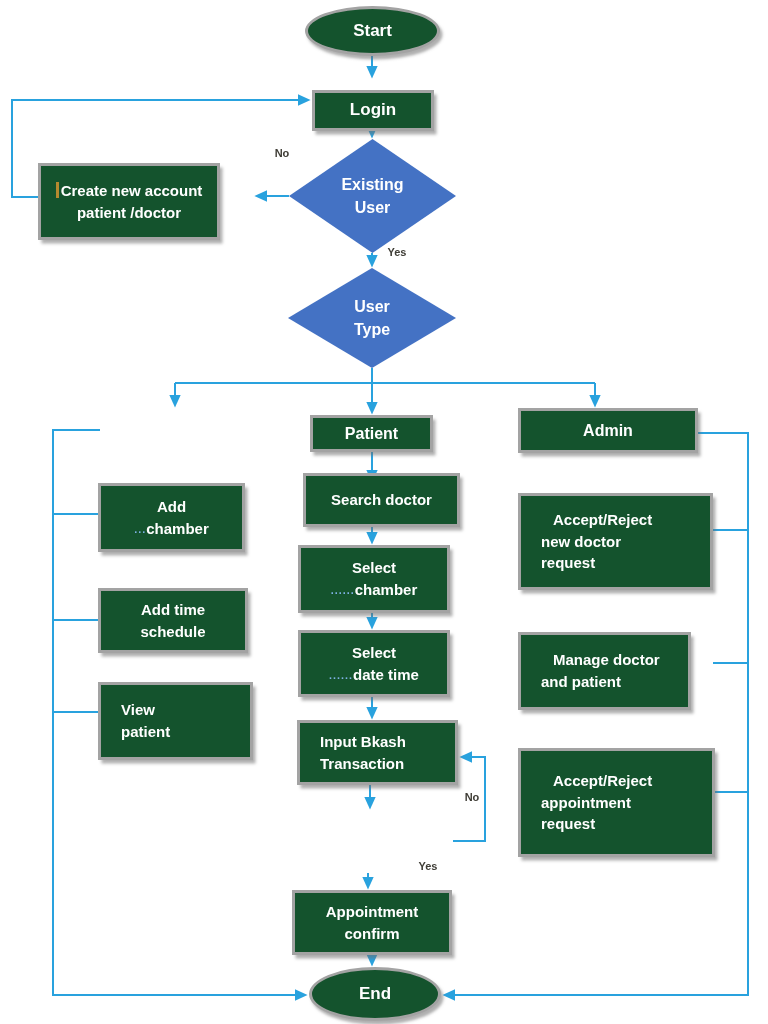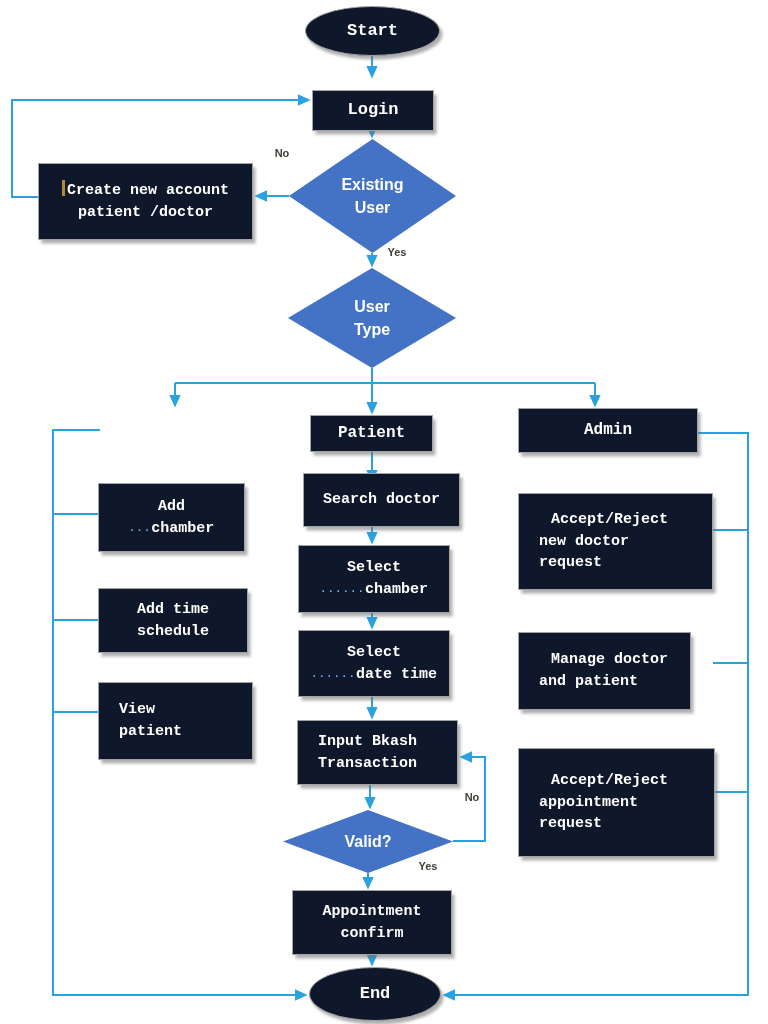--- a/index.html
+++ b/index.html
@@ -8,23 +8,22 @@
     font-family:"Liberation Sans",sans-serif;overflow:hidden;
   }
   svg.edge-layer{position:absolute;left:0;top:0;z-index:1;}
   .node{
     position:absolute;z-index:2;display:flex;flex-direction:column;
     justify-content:center;align-items:center;
     color:#ffffff;font-weight:bold;text-align:center;line-height:1.45;
     box-sizing:border-box;
   }
   .node.rect,.node.oval{
-    background:#0f172a;border:1px solid #a3a3a3;
+    background:#14532d;border:3px solid #a3a3a3;
     box-shadow:2.5px 3.5px 3px rgba(110,110,110,.55);
-    font-family:Liberation Mono, monospace;
   }
   .node.oval{border-radius:50%;}
   .node.diamond{
     background:#4472c4;
     clip-path:polygon(50% 0,100% 50%,50% 100%,0 50%);
     filter:drop-shadow(3px 4px 2px rgba(110,110,110,.5));
   }
   .node.align-left{align-items:flex-start;text-align:left;padding-left:20px;}
   .node .line{display:block;}
   .node .line.indent{padding-left:12px;}
@@ -78,21 +77,21 @@
     <div class="node oval" style="left: 305px; top: 6px; width: 135px; height: 50px; font-size: 17px;">
       <span class="line"><span>Start</span></span>
     </div>
     <div class="node rect" style="left: 312px; top: 90px; width: 122px; height: 41px; font-size: 17px;">
       <span class="line"><span>Login</span></span>
     </div>
     <div class="node diamond" style="left: 289px; top: 139px; width: 167px; height: 114px; font-size: 16px;">
       <span class="line"><span>Existing</span></span>
       <span class="line"><span>User</span></span>
     </div>
-    <div class="node rect" style="left: 38px; top: 163px; width: 215px; height: 77px; font-size: 15px;">
+    <div class="node rect" style="left: 38px; top: 163px; width: 182px; height: 77px; font-size: 15px;">
       <span class="line"><span class="cursor-bar"></span><span>Create new account</span></span>
       <span class="line"><span>patient /doctor</span></span>
     </div>
     <div class="node diamond" style="left: 288px; top: 268px; width: 168px; height: 100px; font-size: 16px;">
       <span class="line"><span>User</span></span>
       <span class="line"><span>Type</span></span>
     </div>
     <div class="node rect" style="left: 310px; top: 415px; width: 123px; height: 37px; font-size: 16px;">
       <span class="line"><span>Patient</span></span>
     </div>
@@ -119,23 +118,20 @@
       <span class="line"><span class="dots">......</span><span>chamber</span></span>
     </div>
     <div class="node rect" style="left: 298px; top: 630px; width: 152px; height: 67px; font-size: 15px;">
       <span class="line"><span>Select</span></span>
       <span class="line"><span class="dots">......</span><span>date time</span></span>
     </div>
     <div class="node rect align-left" style="left: 297px; top: 720px; width: 161px; height: 65px; font-size: 15px;">
       <span class="line"><span>Input Bkash</span></span>
       <span class="line"><span>Transaction</span></span>
     </div>
-    <div class="node diamond" style="left: 283px; top: 810px; width: 170px; height: 63px; font-size: 16px;">
-      <span class="line"><span>Valid?</span></span>
-    </div>
     <div class="node rect" style="left: 292px; top: 890px; width: 160px; height: 65px; font-size: 15px;">
       <span class="line"><span>Appointment</span></span>
       <span class="line"><span>confirm</span></span>
     </div>
     <div class="node rect align-left" style="left: 518px; top: 493px; width: 195px; height: 97px; font-size: 15px;">
       <span class="line indent"><span>Accept/Reject</span></span>
       <span class="line"><span>new doctor</span></span>
       <span class="line"><span>request</span></span>
     </div>
     <div class="node rect align-left" style="left: 518px; top: 632px; width: 173px; height: 78px; font-size: 15px;">

